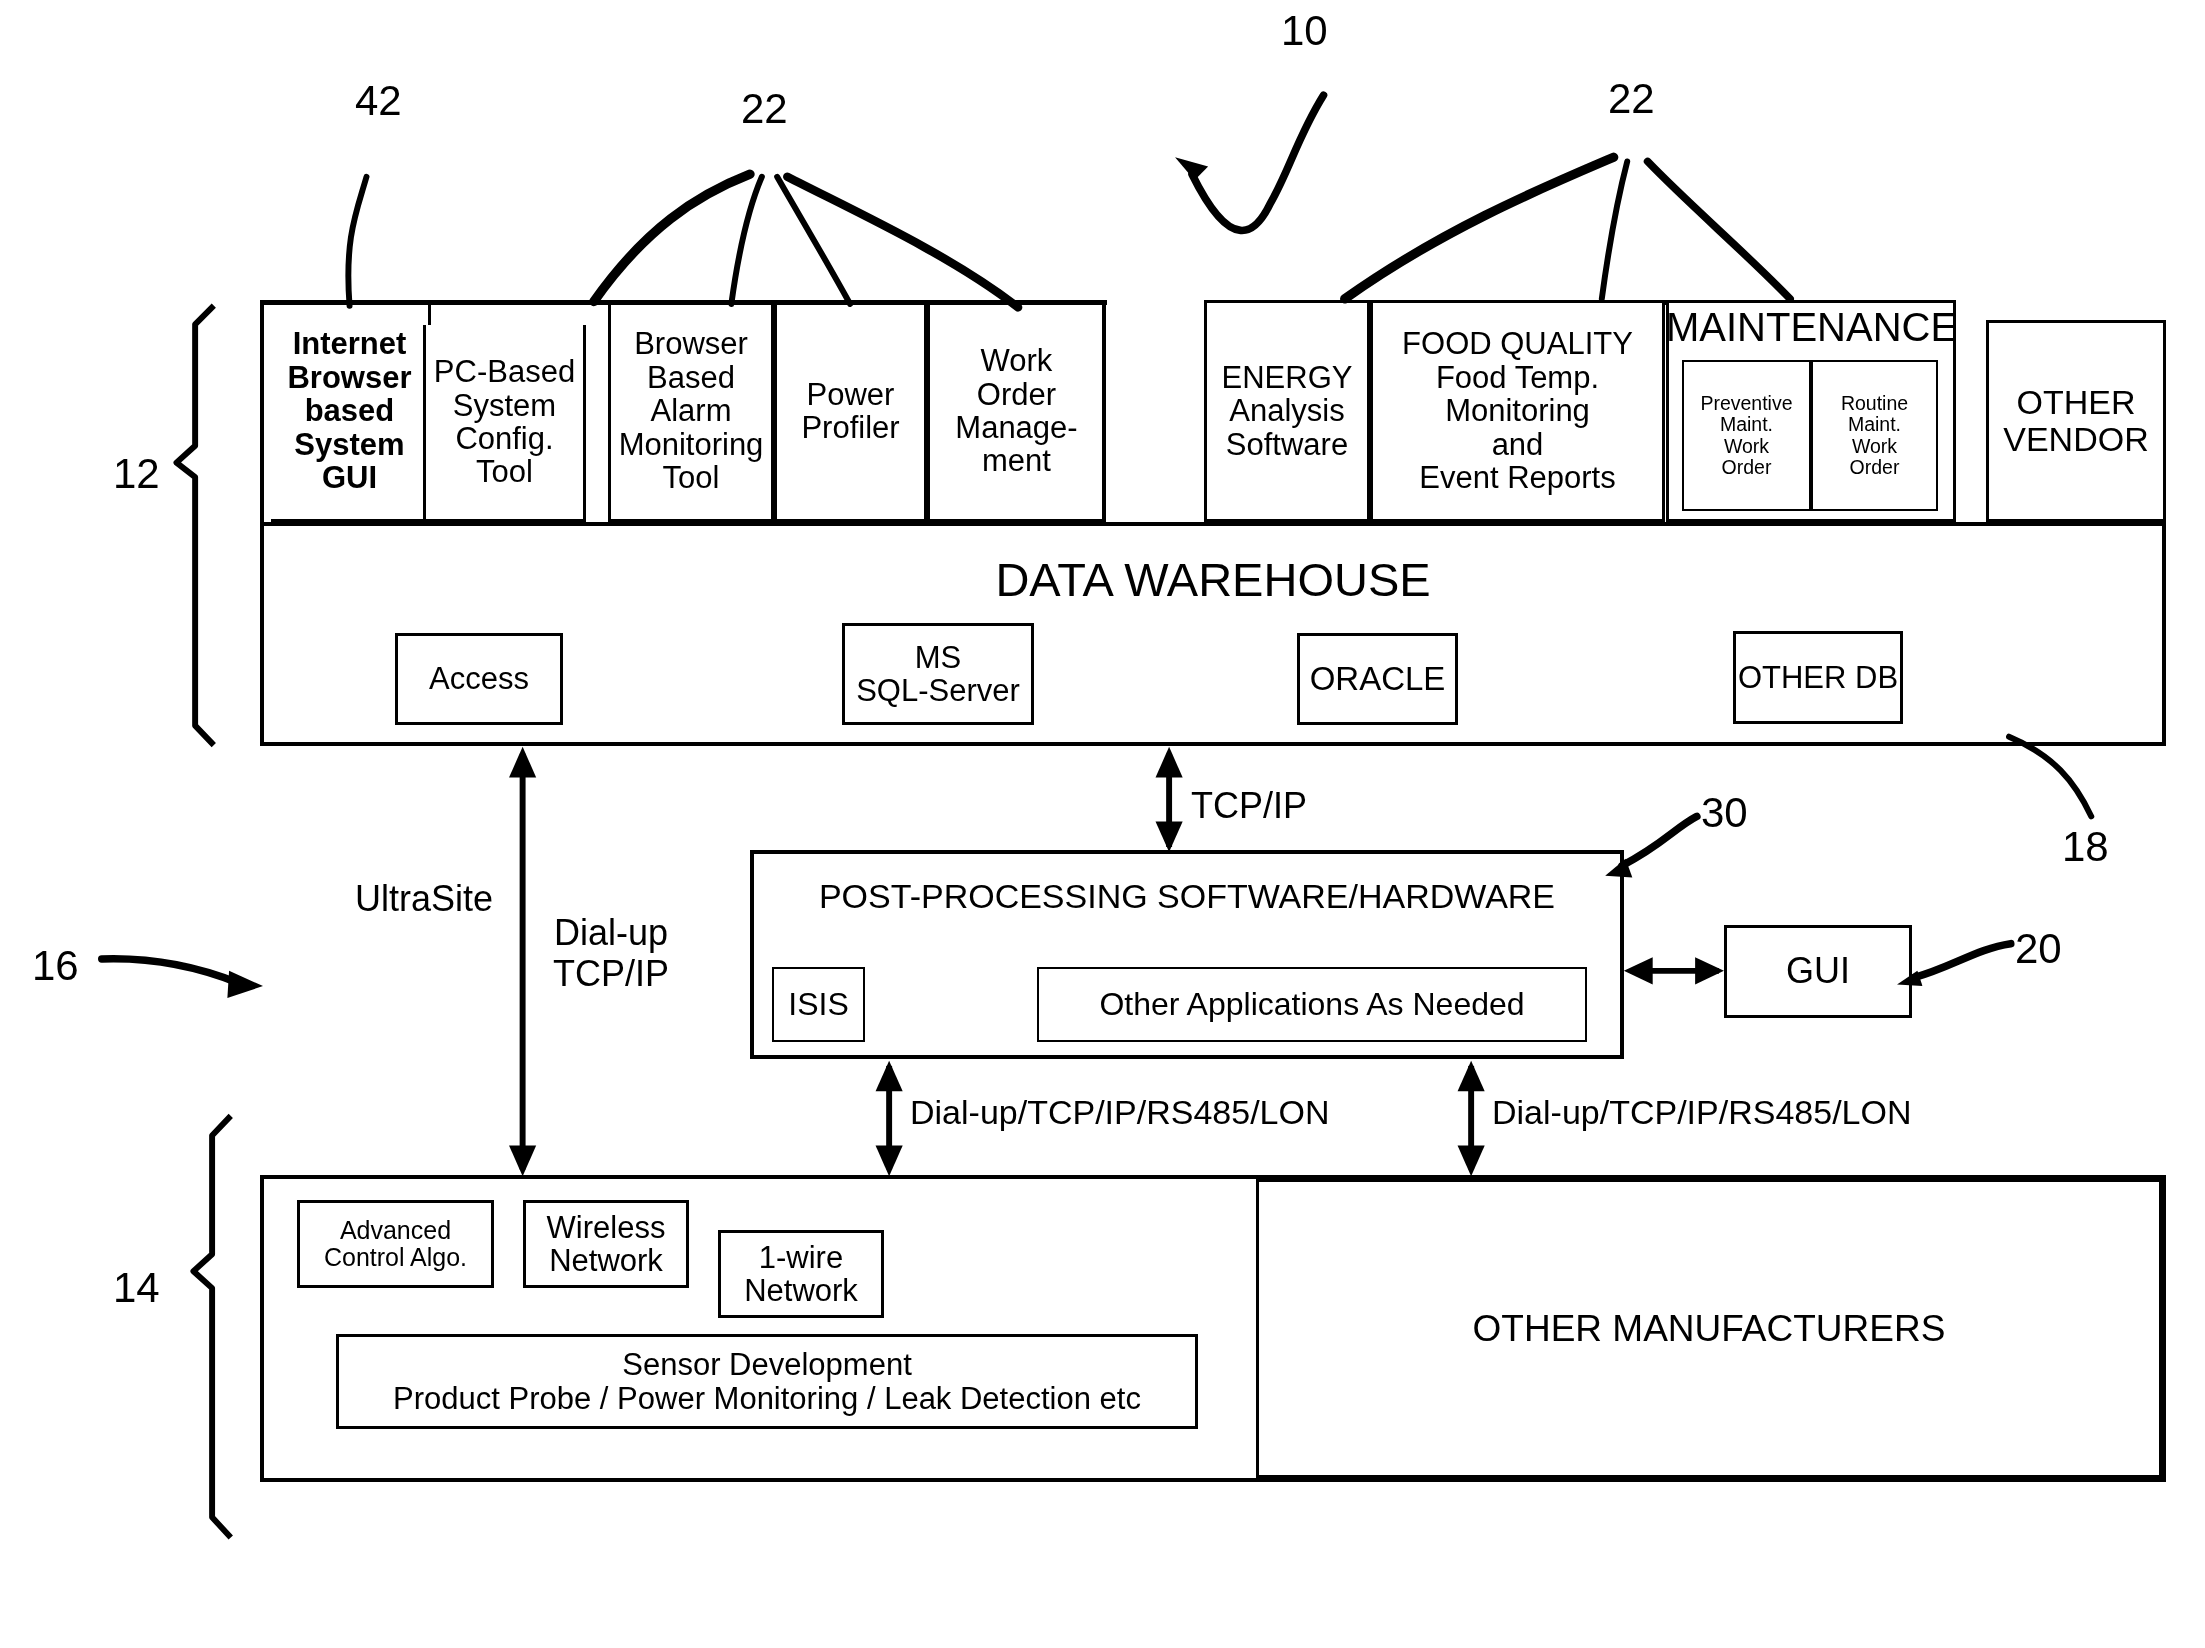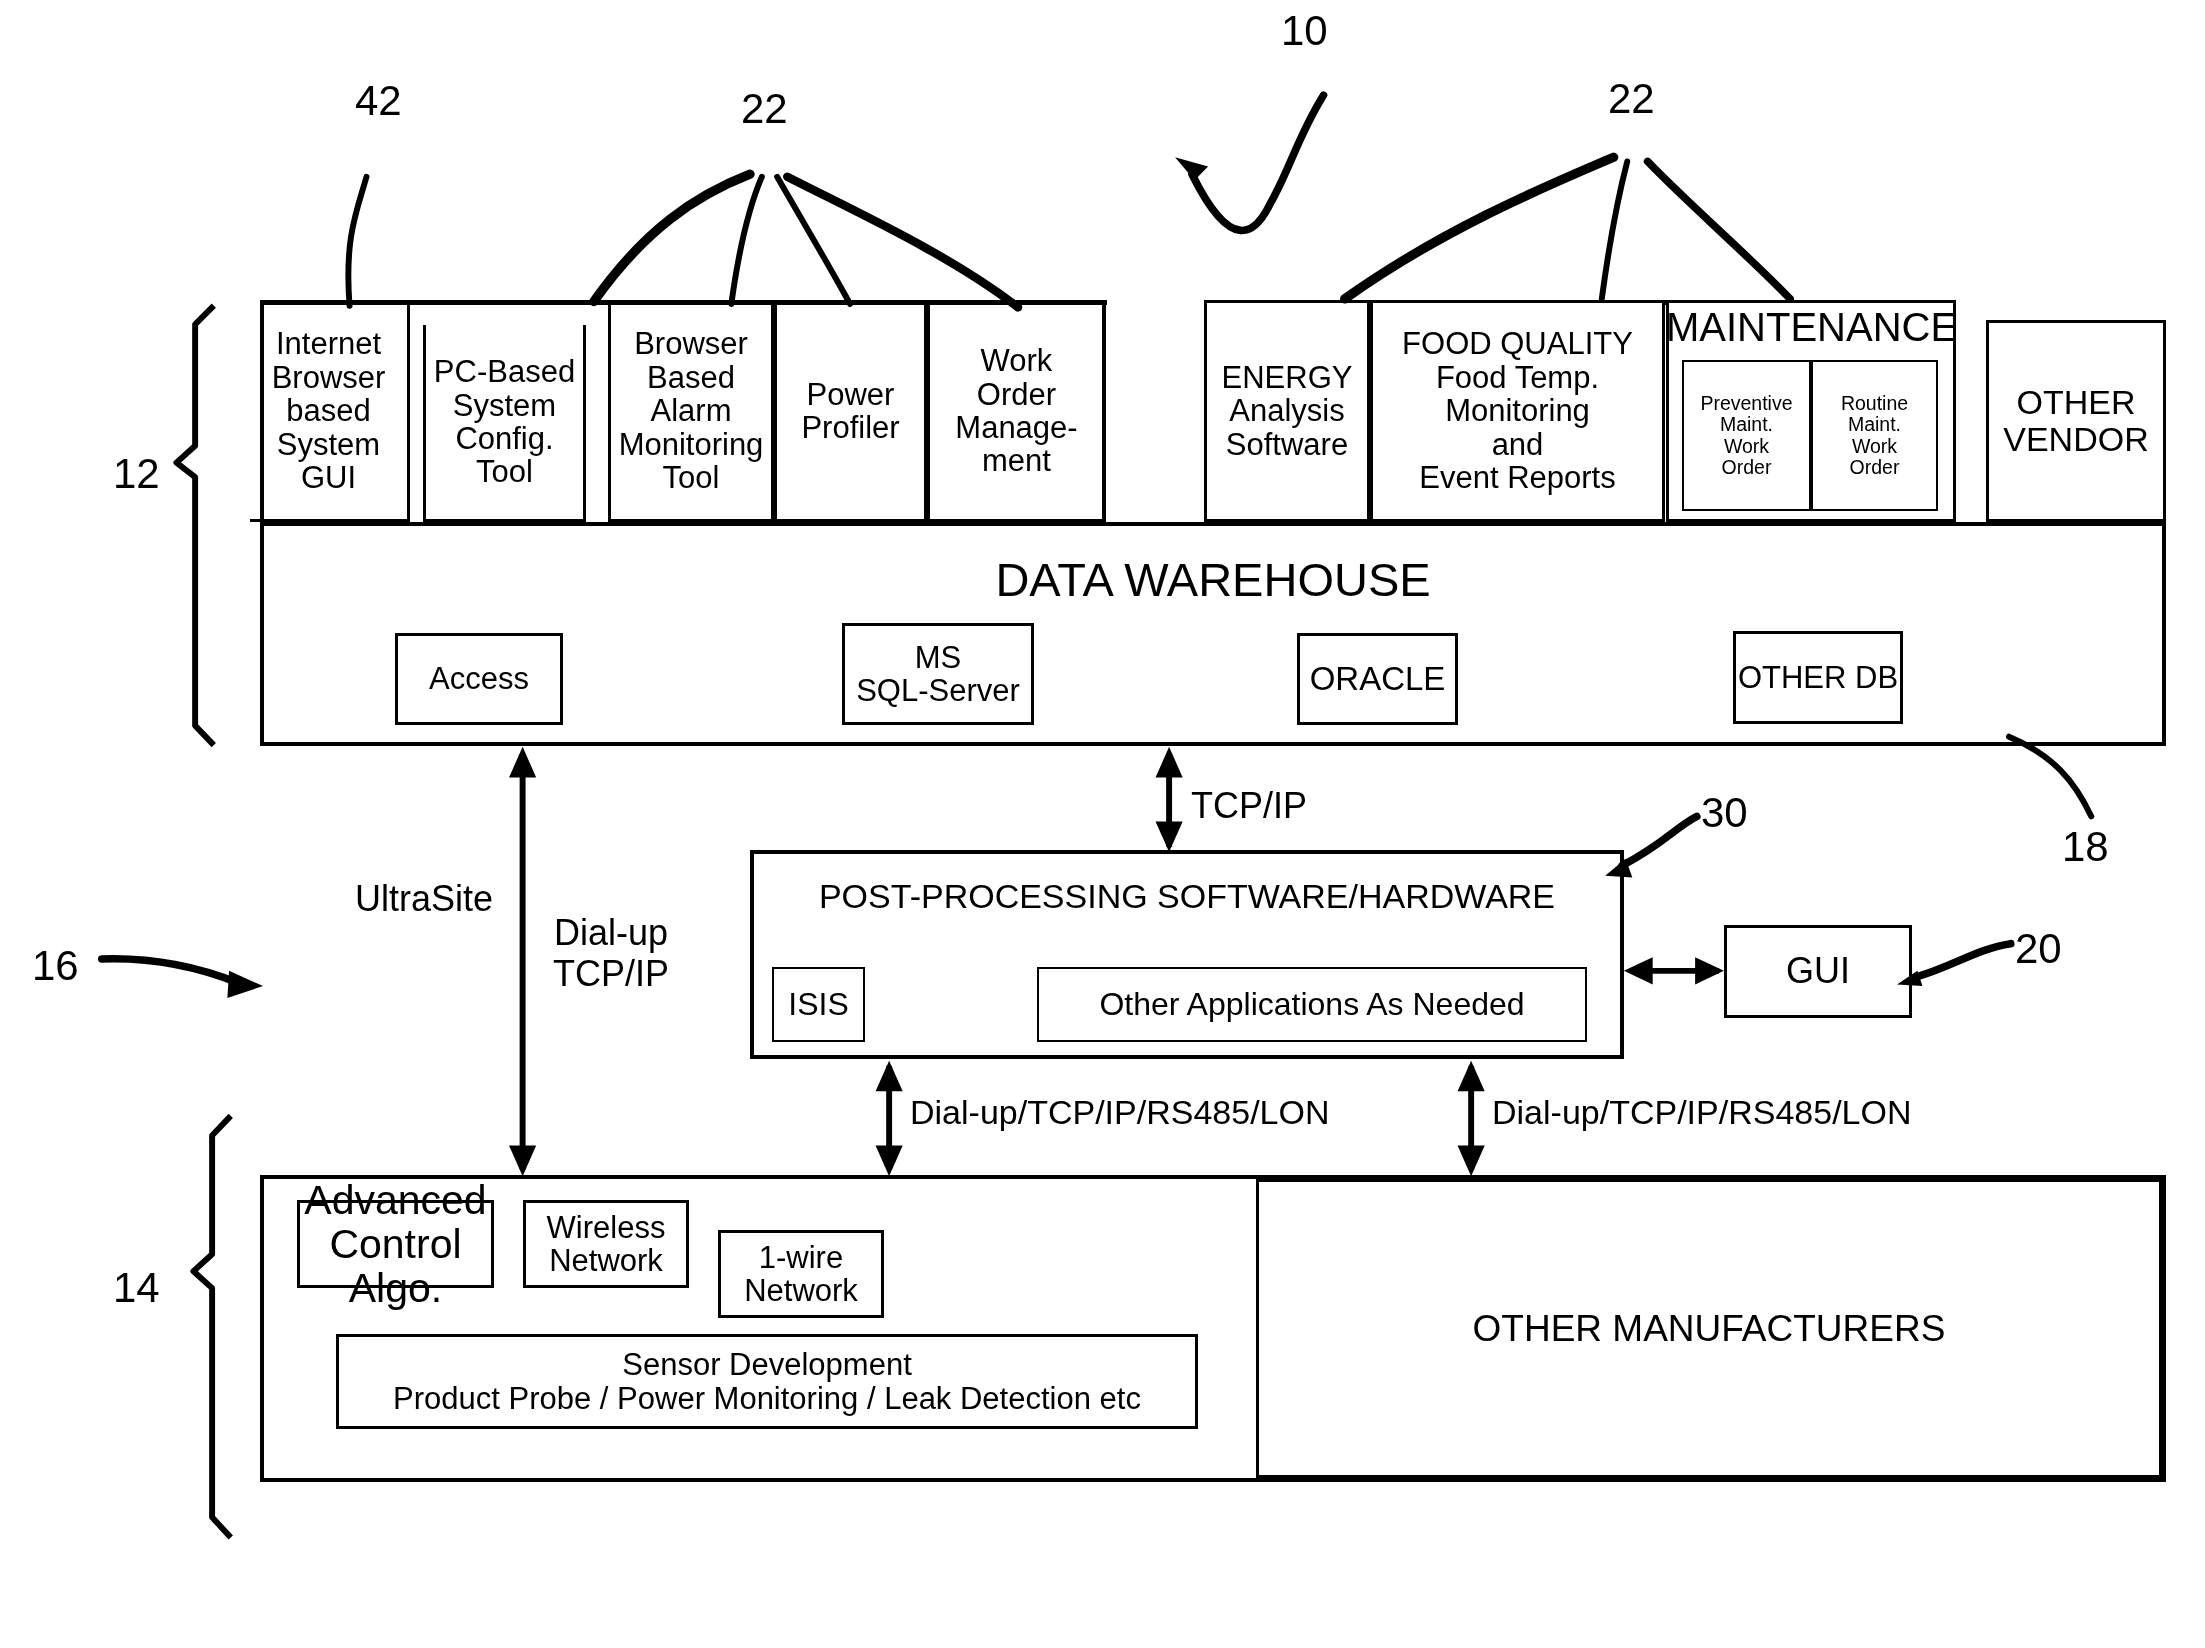--- a/index.html
+++ b/index.html
@@ -36,21 +36,21 @@
   <div class="refnum" style="left:1608px;top:75px;">22</div>
   <div class="refnum" style="left:113px;top:450px;">12</div>
   <div class="refnum" style="left:2062px;top:823px;">18</div>
   <div class="refnum" style="left:1701px;top:789px;">30</div>
   <div class="refnum" style="left:2015px;top:925px;">20</div>
   <div class="refnum" style="left:32px;top:942px;">16</div>
   <div class="refnum" style="left:113px;top:1264px;">14</div>
 
   <div class="bx thick" style="left:260px;top:300px;width:438px;height:226px;border-bottom:none;"></div>
 
-  <div class="bx" style="left:250px;top:303px;width:160px;height:219px;border-top:none;border-left:none;">
+  <div class="bx" style="left:271px;top:303px;width:160px;height:219px;border-top:none;border-left:none;font-weight:bold;">
     <span class="tile">Internet<br>Browser<br>based<br>System<br>GUI</span>
   </div>
   <div class="bx" style="left:423px;top:325px;width:163px;height:197px;border-top:none;">
     <span class="tile">PC-Based<br>System<br>Config.<br>Tool</span>
   </div>
   <div class="bx" style="left:608px;top:303px;width:166px;height:219px;border-top:none;">
     <span class="tile">Browser<br>Based<br>Alarm<br>Monitoring<br>Tool</span>
   </div>
   <div class="bx" style="left:774px;top:303px;width:153px;height:219px;border-top:none;">
     <span class="tile">Power<br>Profiler</span>
@@ -115,21 +115,21 @@
   </div>
 
   <div class="lbl" style="left:1191px;top:785px;font-size:36px;">TCP/IP</div>
   <div class="lbl" style="left:355px;top:878px;font-size:36px;">UltraSite</div>
   <div class="lbl" style="left:553px;top:912px;font-size:36px;line-height:1.15;">Dial-up<br>TCP/IP</div>
   <div class="lbl" style="left:910px;top:1093px;font-size:34px;">Dial-up/TCP/IP/RS485/LON</div>
   <div class="lbl" style="left:1492px;top:1093px;font-size:34px;">Dial-up/TCP/IP/RS485/LON</div>
 
   <div class="bx thick" style="left:260px;top:1175px;width:1906px;height:307px;"></div>
 
-  <div class="bx" style="left:297px;top:1200px;width:197px;height:88px;font-size:41px;">
+  <div class="bx" style="left:297px;top:1200px;width:197px;height:88px;font-size:25px;">
     <span>Advanced<br>Control Algo.</span>
   </div>
   <div class="bx" style="left:523px;top:1200px;width:166px;height:88px;font-size:31px;">
     <span>Wireless<br>Network</span>
   </div>
   <div class="bx" style="left:718px;top:1230px;width:166px;height:88px;font-size:31px;">
     <span>1-wire<br>Network</span>
   </div>
   <div class="bx" style="left:336px;top:1334px;width:862px;height:95px;font-size:31px;">
     <span>Sensor Development<br>Product Probe / Power Monitoring / Leak Detection etc</span>

